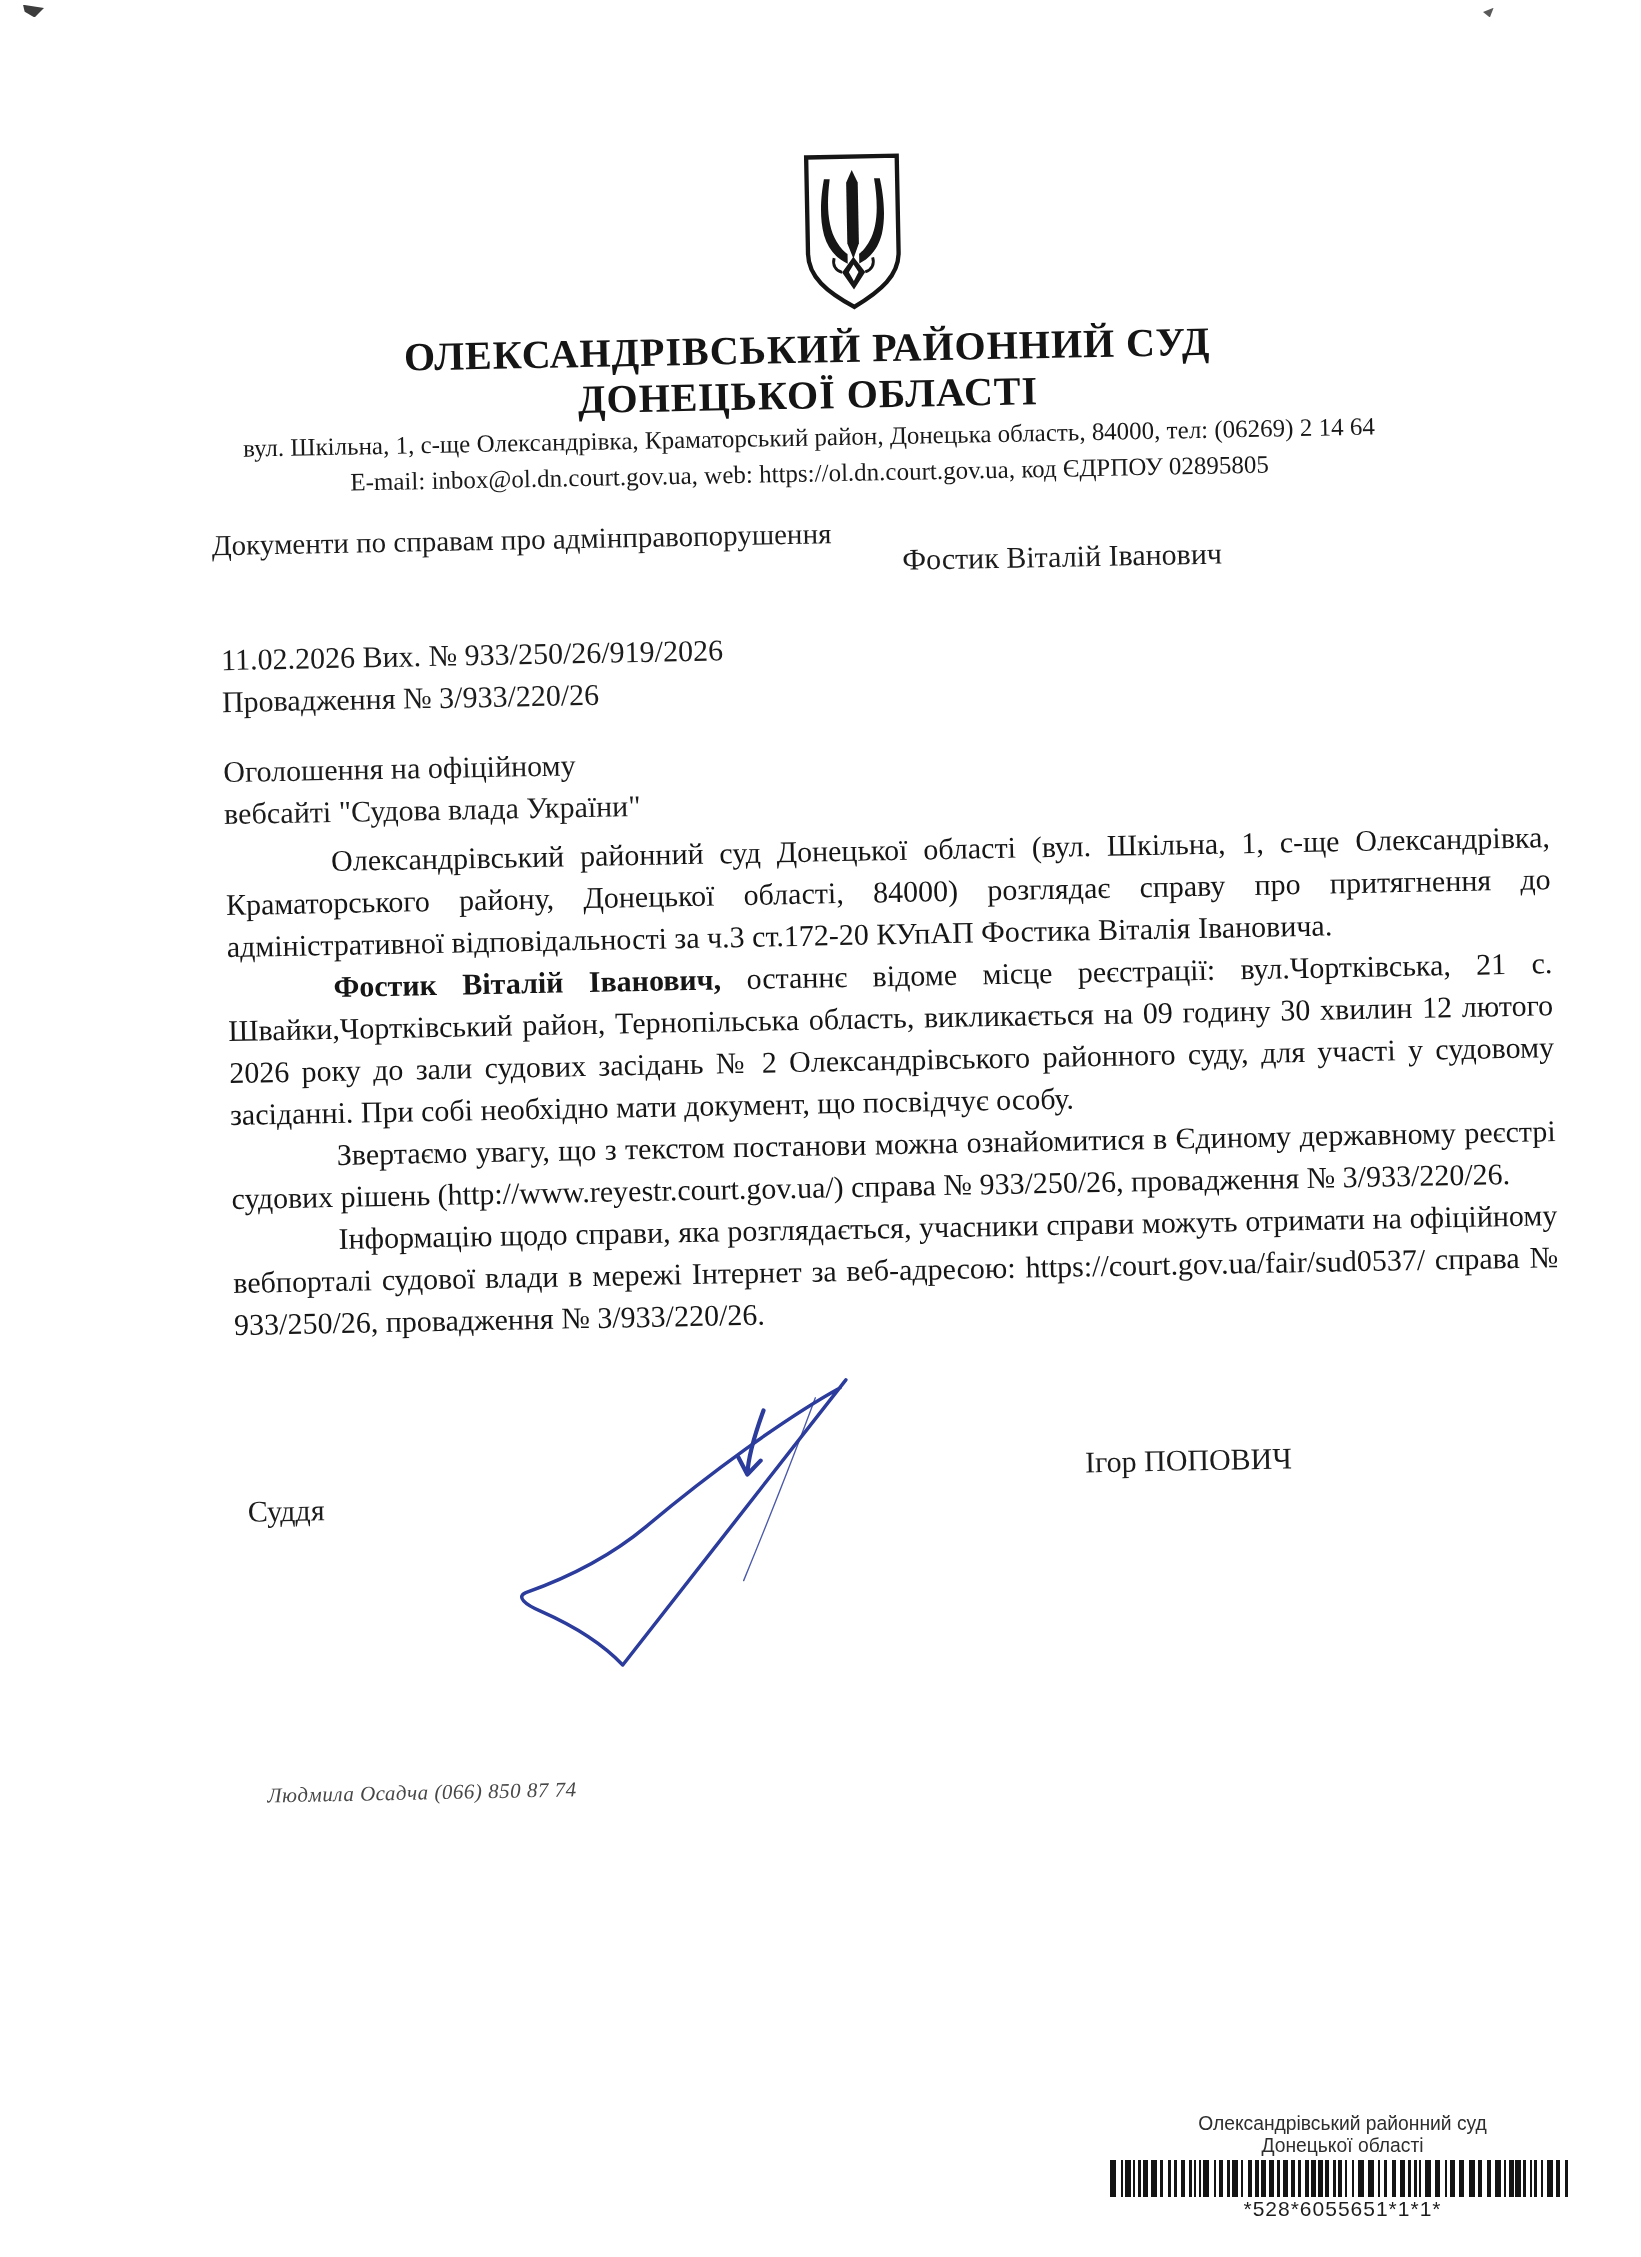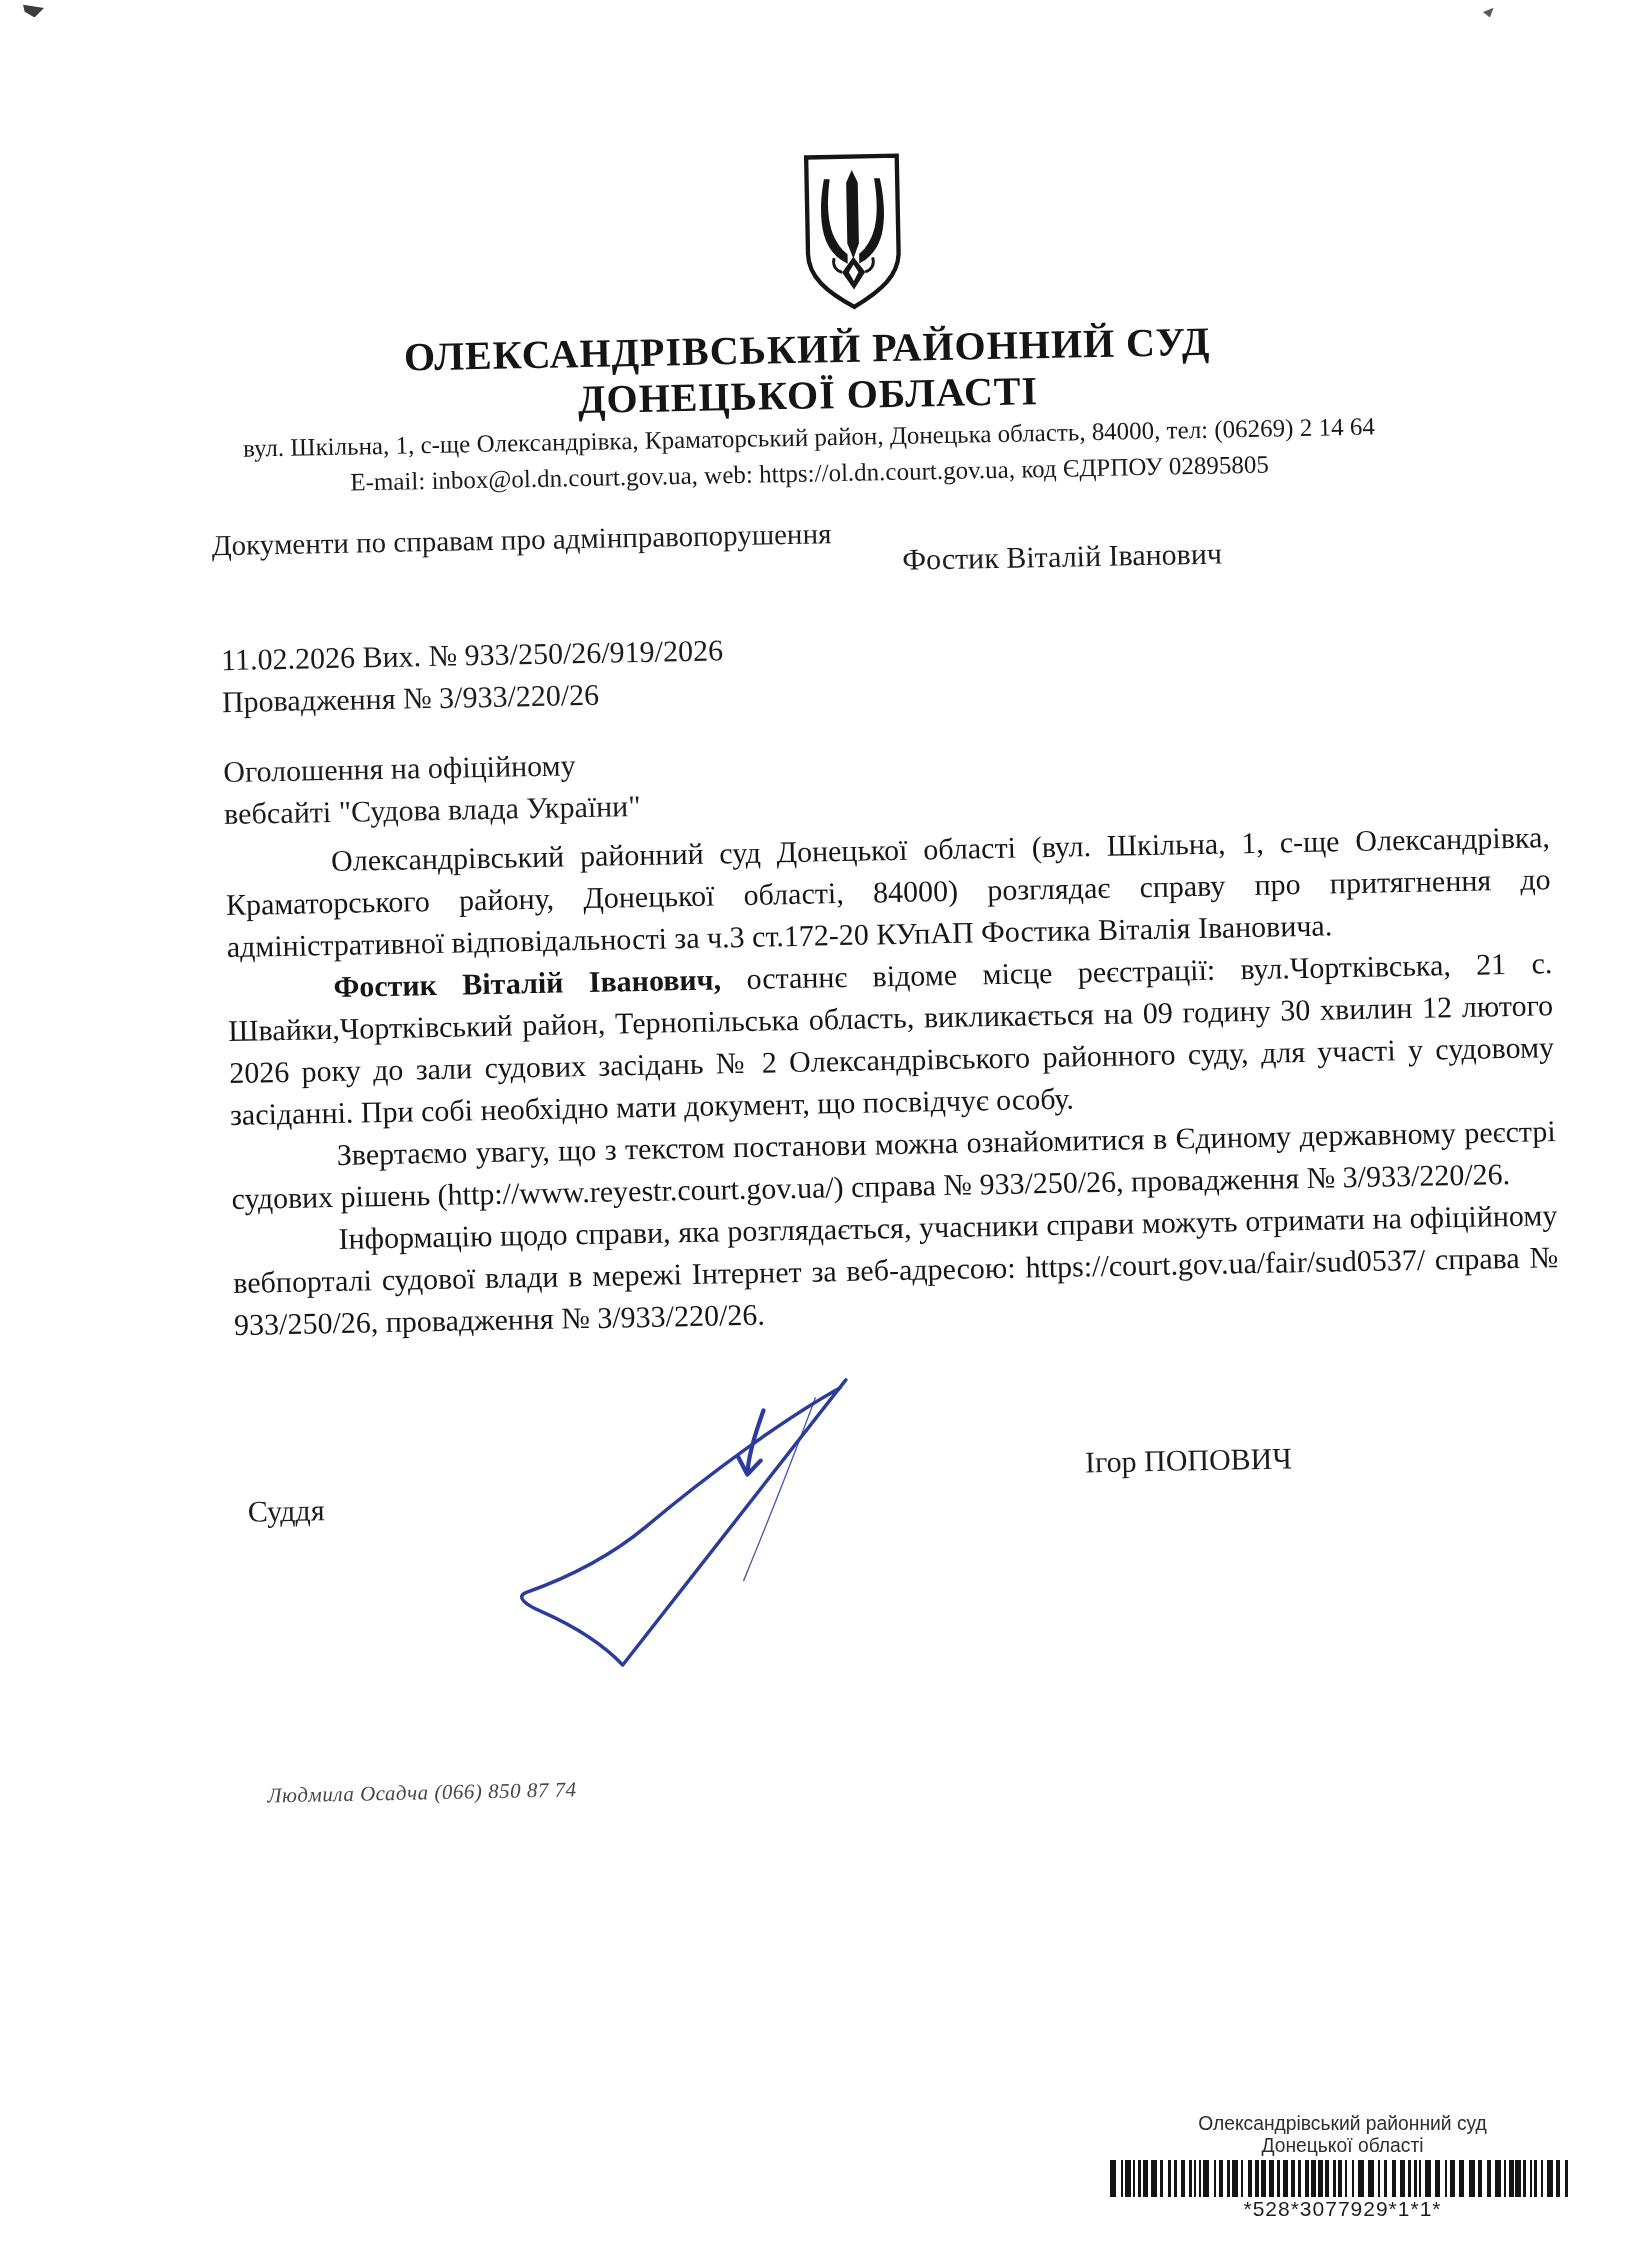--- a/index.html
+++ b/index.html
@@ -133,20 +133,20 @@
     </svg>
 
     <div class="abs clerk-note">Людмила Осадча (066) 850 87 74</div>
 
   </div>
 
   <div class="abs stamp">
     <div>Олександрівський районний суд</div>
     <div>Донецької області</div>
     <div class="barcode"><i style="width:5.8px;margin-right:4.8px"></i><i style="width:2.9px;margin-right:1.9px"></i><i style="width:5.8px;margin-right:1.9px"></i><i style="width:1.9px;margin-right:2.9px"></i><i style="width:2.9px;margin-right:1.9px"></i><i style="width:5.8px;margin-right:2.9px"></i><i style="width:5.8px;margin-right:2.9px"></i><i style="width:2.9px;margin-right:4.8px"></i><i style="width:2.9px;margin-right:3.9px"></i><i style="width:2.9px;margin-right:3.9px"></i><i style="width:3.9px;margin-right:3.9px"></i><i style="width:2.9px;margin-right:1.9px"></i><i style="width:1.9px;margin-right:2.9px"></i><i style="width:2.9px;margin-right:1.9px"></i><i style="width:5.8px;margin-right:4.8px"></i><i style="width:1.9px;margin-right:2.9px"></i><i style="width:3.9px;margin-right:3.9px"></i><i style="width:3.9px;margin-right:1.9px"></i><i style="width:5.8px;margin-right:2.9px"></i><i style="width:1.9px;margin-right:4.8px"></i><i style="width:4.8px;margin-right:2.9px"></i><i style="width:3.9px;margin-right:1.9px"></i><i style="width:4.8px;margin-right:2.9px"></i><i style="width:4.8px;margin-right:2.9px"></i><i style="width:3.9px;margin-right:2.9px"></i><i style="width:4.8px;margin-right:2.9px"></i><i style="width:3.9px;margin-right:2.9px"></i><i style="width:2.9px;margin-right:4.8px"></i><i style="width:3.9px;margin-right:1.9px"></i><i style="width:4.8px;margin-right:1.9px"></i><i style="width:4.8px;margin-right:1.9px"></i><i style="width:4.8px;margin-right:3.9px"></i><i style="width:2.9px;margin-right:1.9px"></i><i style="width:3.9px;margin-right:2.9px"></i><i style="width:1.9px;margin-right:4.8px"></i><i style="width:2.9px;margin-right:3.9px"></i><i style="width:5.8px;margin-right:3.9px"></i><i style="width:5.8px;margin-right:3.9px"></i><i style="width:1.9px;margin-right:4.8px"></i><i style="width:2.9px;margin-right:4.8px"></i><i style="width:3.9px;margin-right:3.9px"></i><i style="width:4.8px;margin-right:2.9px"></i><i style="width:3.9px;margin-right:2.9px"></i><i style="width:2.9px;margin-right:1.9px"></i><i style="width:1.9px;margin-right:3.9px"></i><i style="width:5.8px;margin-right:3.9px"></i><i style="width:5.8px;margin-right:4.8px"></i><i style="width:1.9px;margin-right:2.9px"></i><i style="width:4.8px;margin-right:3.9px"></i><i style="width:5.8px;margin-right:4.8px"></i><i style="width:5.8px;margin-right:2.9px"></i><i style="width:3.9px;margin-right:4.8px"></i><i style="width:3.9px;margin-right:4.8px"></i><i style="width:5.8px;margin-right:2.9px"></i><i style="width:1.9px;margin-right:2.9px"></i><i style="width:4.8px;margin-right:1.9px"></i><i style="width:5.8px;margin-right:1.9px"></i><i style="width:2.9px;margin-right:3.9px"></i><i style="width:1.9px;margin-right:1.9px"></i><i style="width:2.9px;margin-right:3.9px"></i><i style="width:2.9px;margin-right:3.9px"></i><i style="width:5.8px;margin-right:2.9px"></i><i style="width:3.9px;margin-right:4.8px"></i><i style="width:2.9px;margin-right:1.9px"></i></div>
-    <div class="barcode-text">*528*3077929*1*1*</div>
+    <div class="barcode-text">*528*6055651*1*1*</div>
   </div>
 
   <div class="abs speck-a"></div>
   <div class="abs speck-b"></div>
 
 </div>
 
 
 </body></html>

